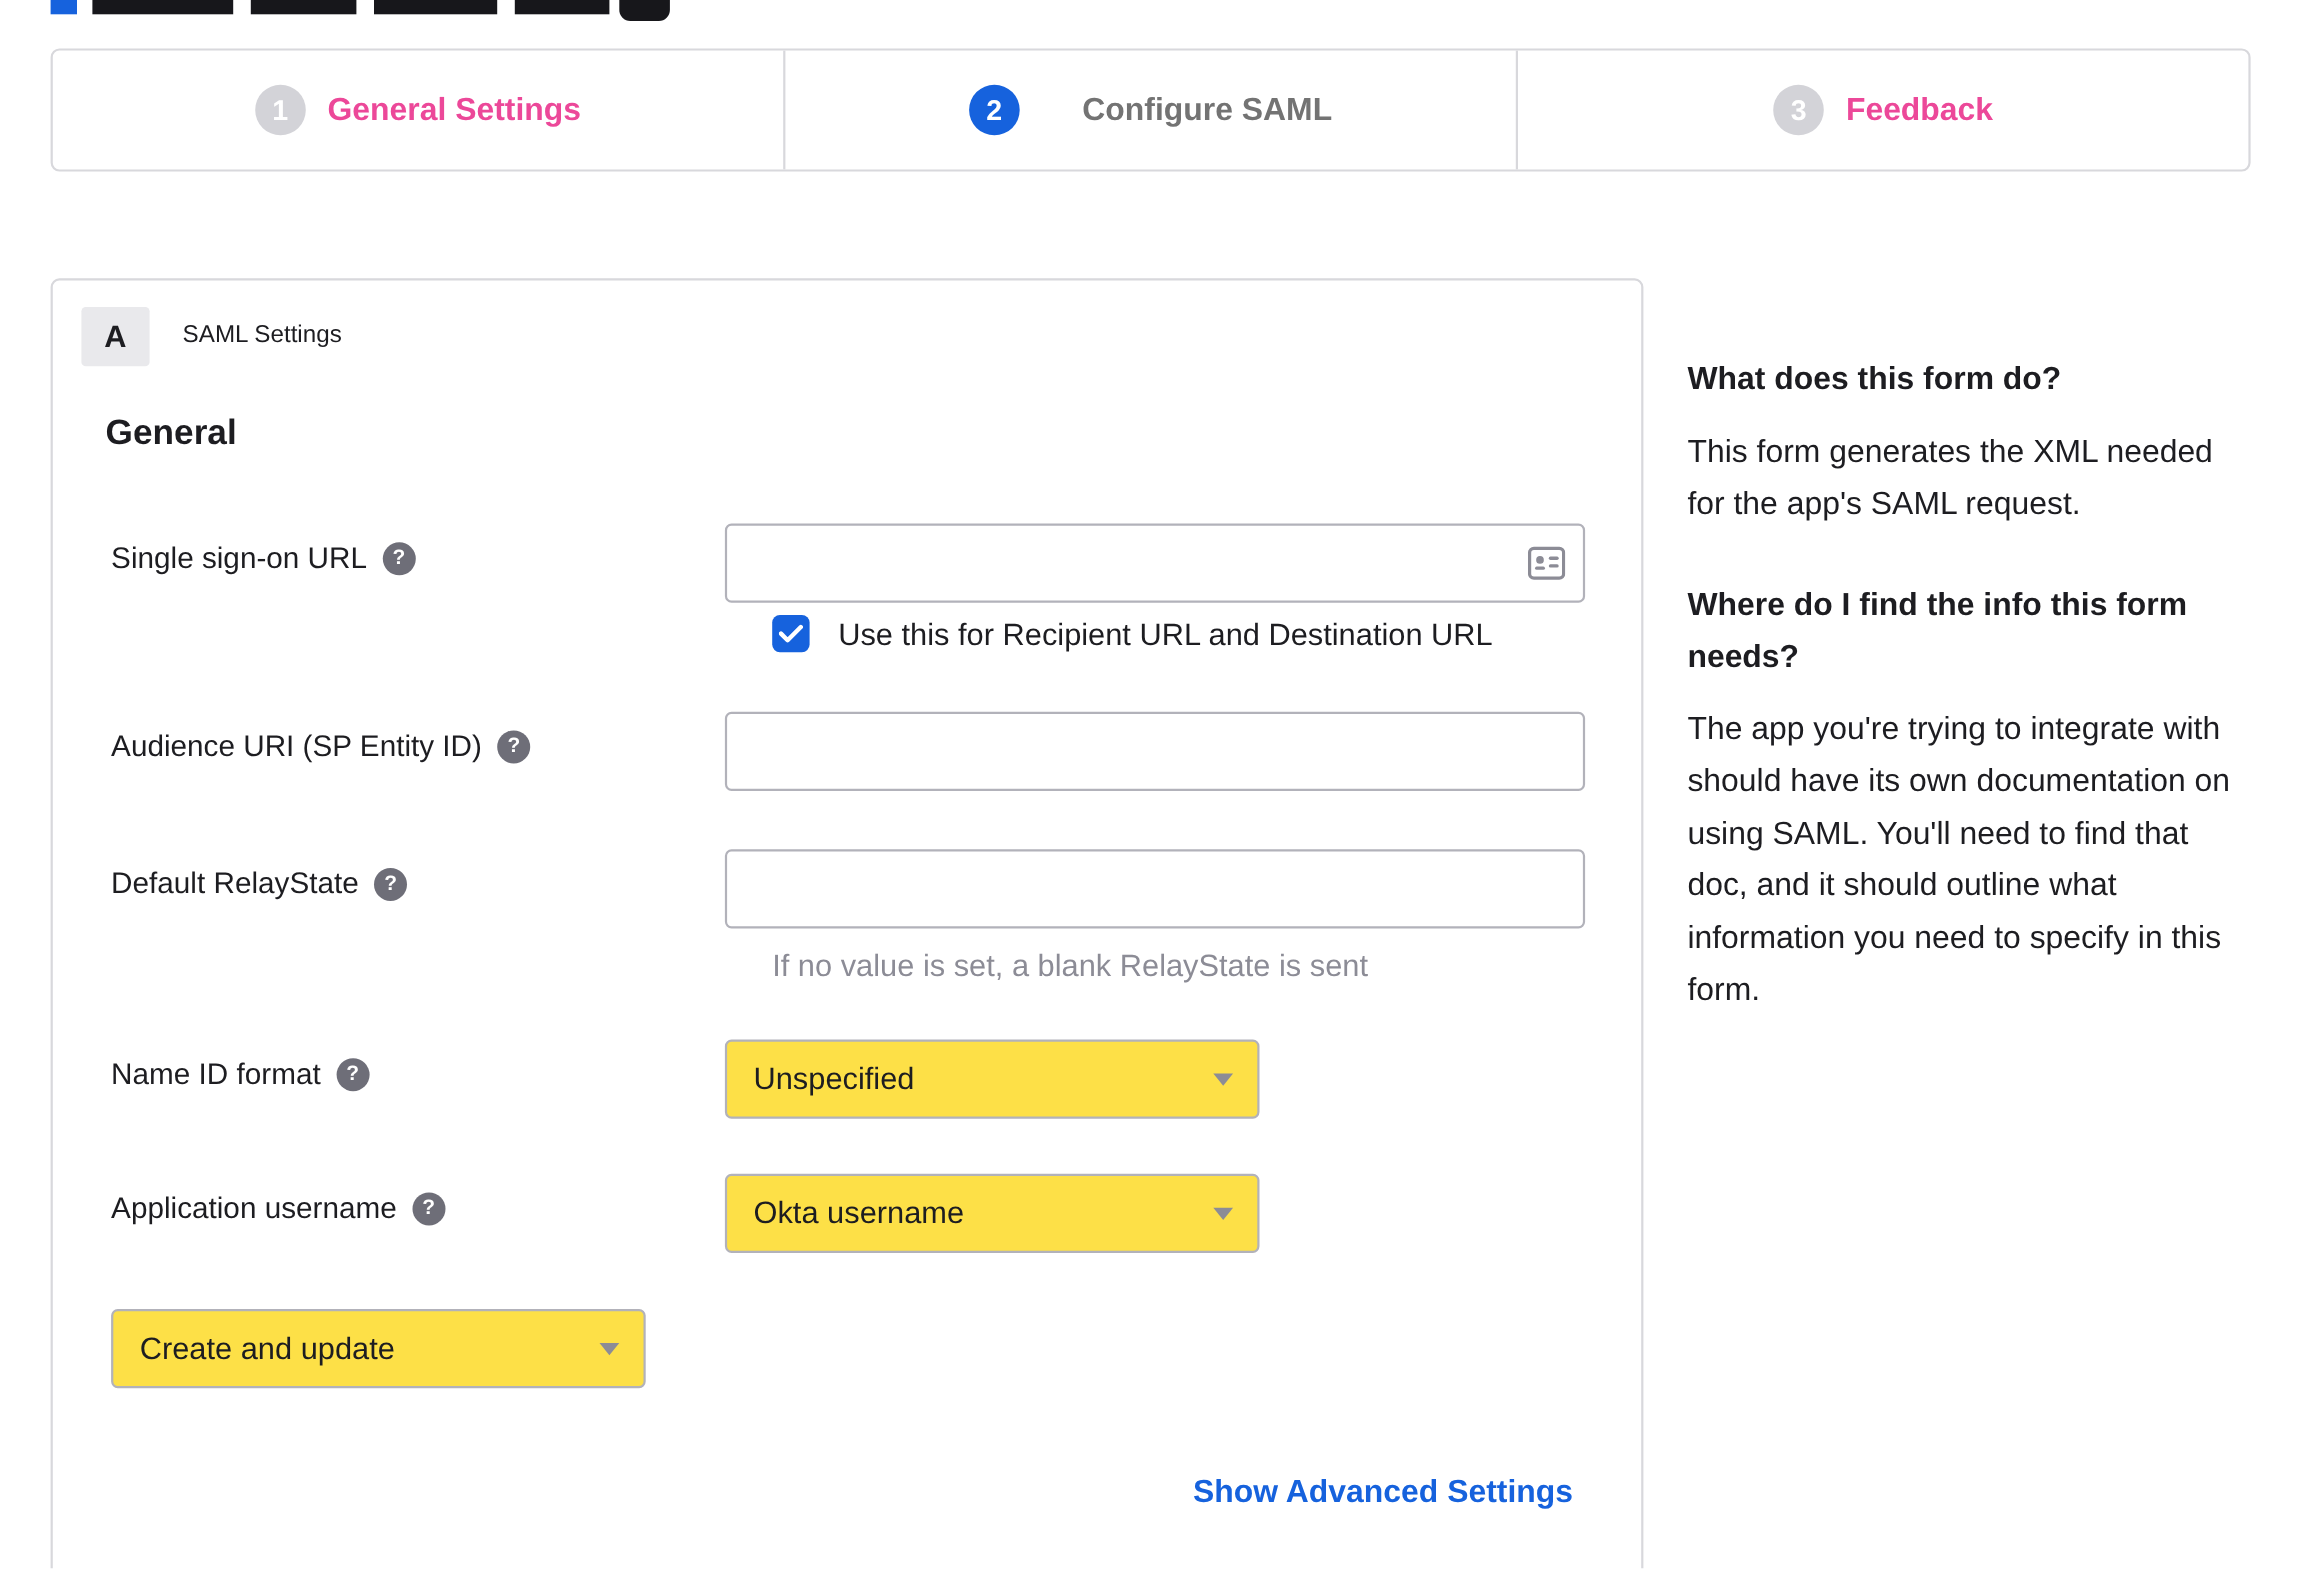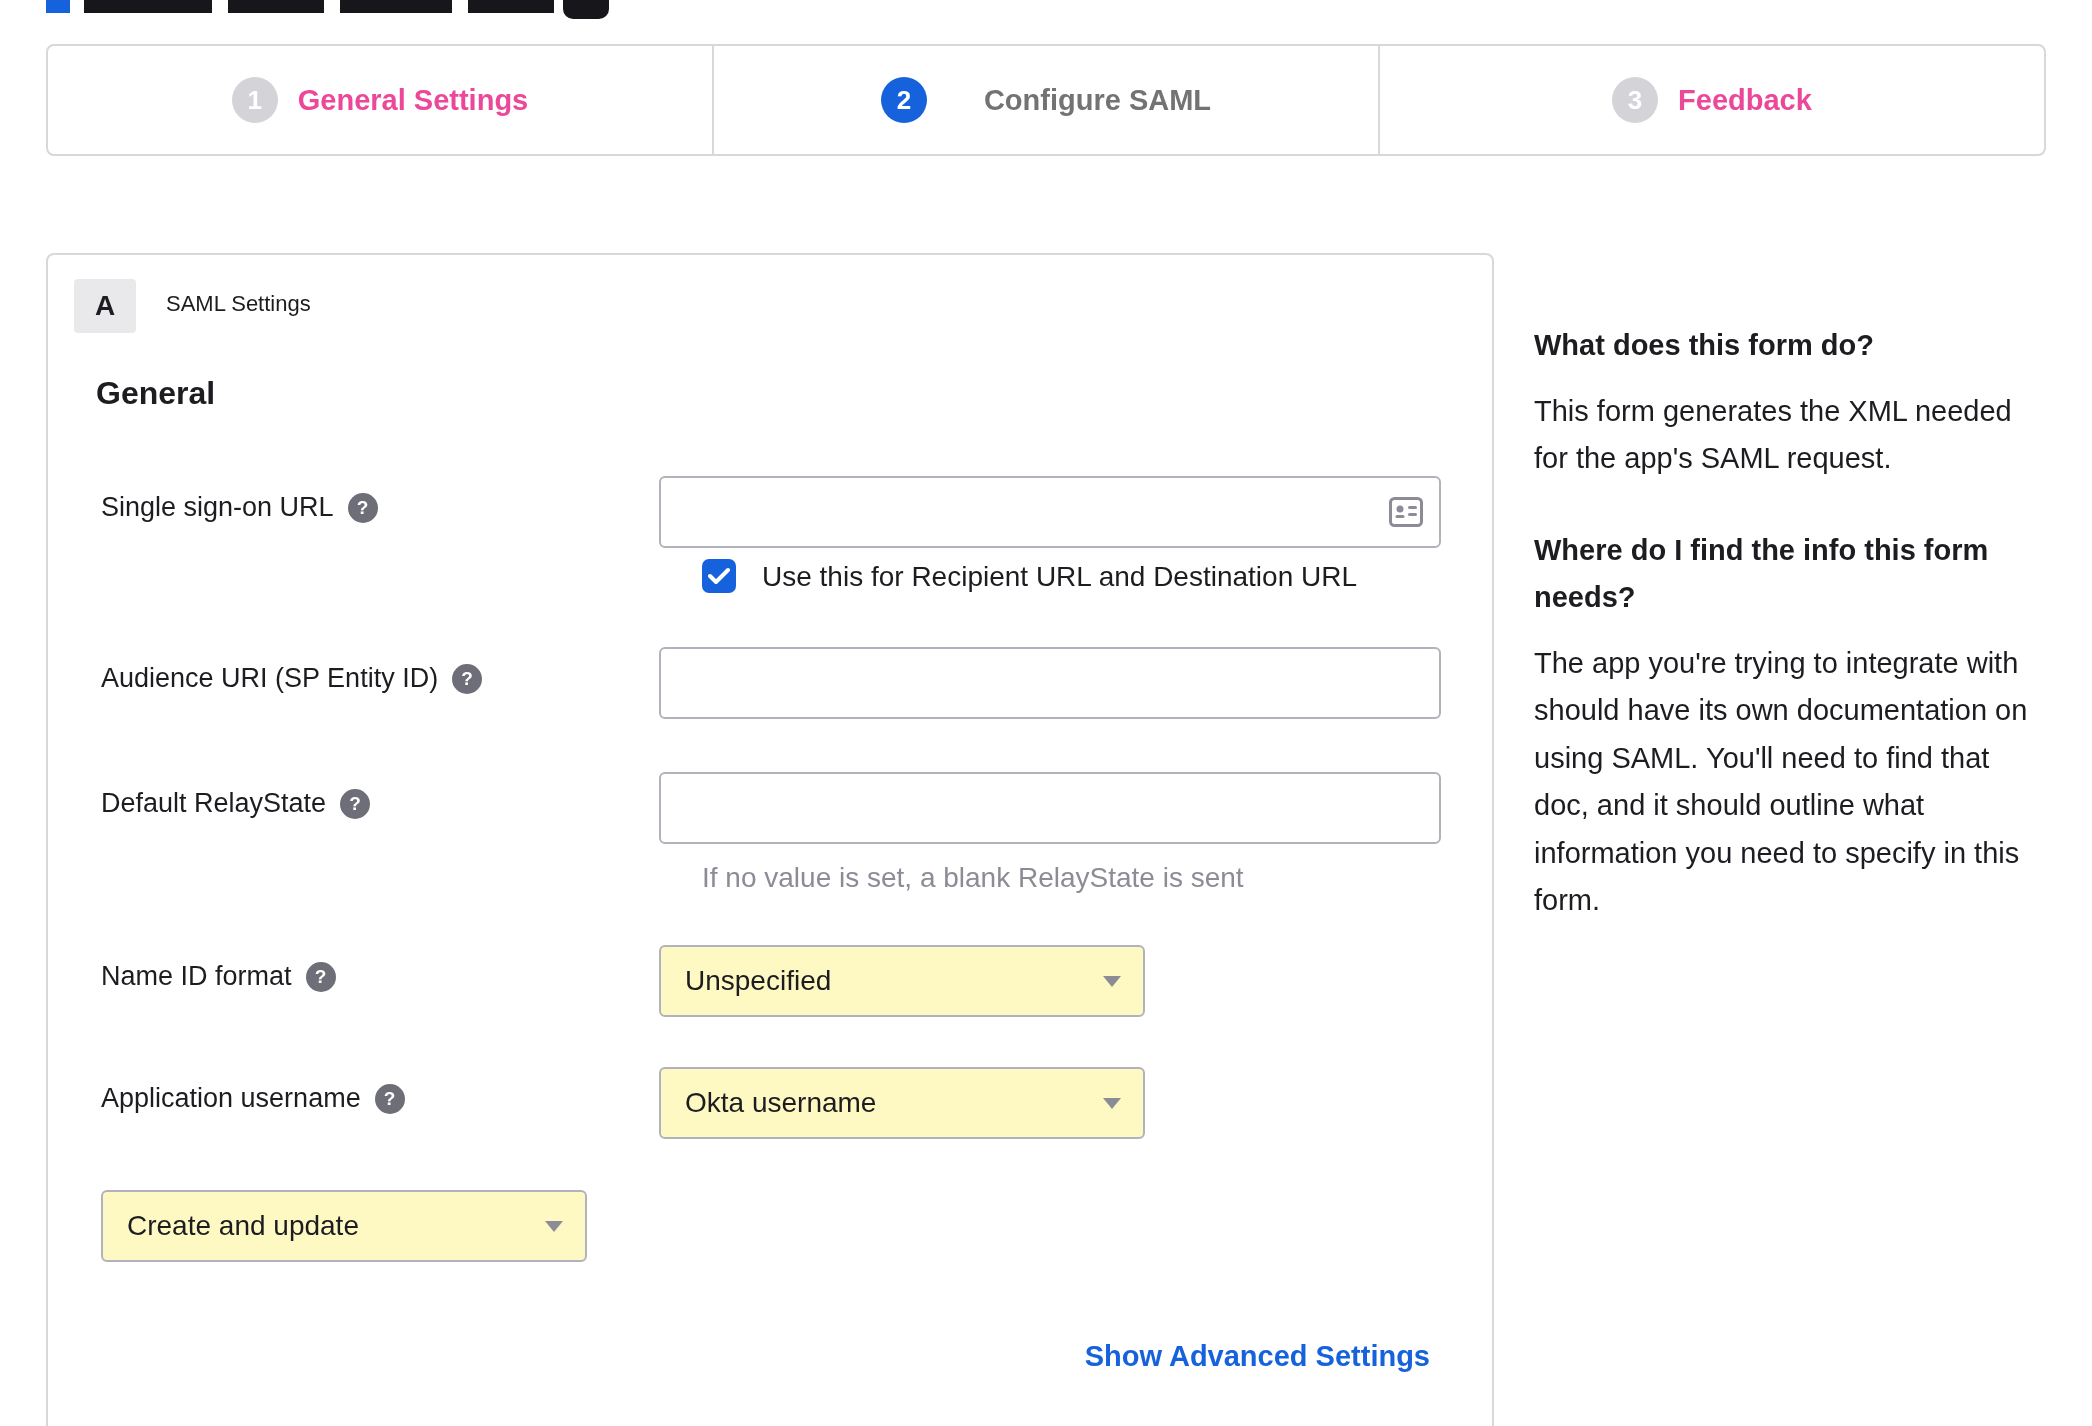--- a/index.html
+++ b/index.html
@@ -47,21 +47,21 @@
                 font-size:28px; padding:0 64px 0 20px; outline:none; background:#fff; }
   .card-icon { position:absolute; right:18px; top:20px; width:34px; height:32px; cursor:pointer; }
 
   .checkbox-row { align-items:flex-end; }
   .checkbox { width:34px; height:34px; background:#1662dd; border-radius:7px; display:flex;
               align-items:center; justify-content:center; cursor:pointer; flex:0 0 auto; }
   .checkbox-label { font-size:28px; margin-left:26px; }
 
   .hint { position:absolute; left:654px; font-size:28px; color:#8c8c96; }
 
-  .select { width:486px; height:72px; border:2px solid #b2b2ba; border-radius:6px; background:#fef9c3;
+  .select { width:486px; height:72px; border:2px solid #b2b2ba; border-radius:6px; background:#fde047;
             display:flex; align-items:center; justify-content:space-between; padding:0 22px 0 24px;
             font-size:28px; cursor:pointer; }
   .select-arrow { width:0; height:0; border-left:9px solid transparent; border-right:9px solid transparent;
                   border-top:11px solid #8c8c96; }
 
   .advanced-link { position:absolute; right:62px; top:1085px; color:#1662dd; font-size:29px;
                    font-weight:600; cursor:pointer; text-decoration:none; }
 
   
   .help-sidebar { position:absolute; left:1534px; top:322px; width:512px; font-size:29px; line-height:1.64; }

